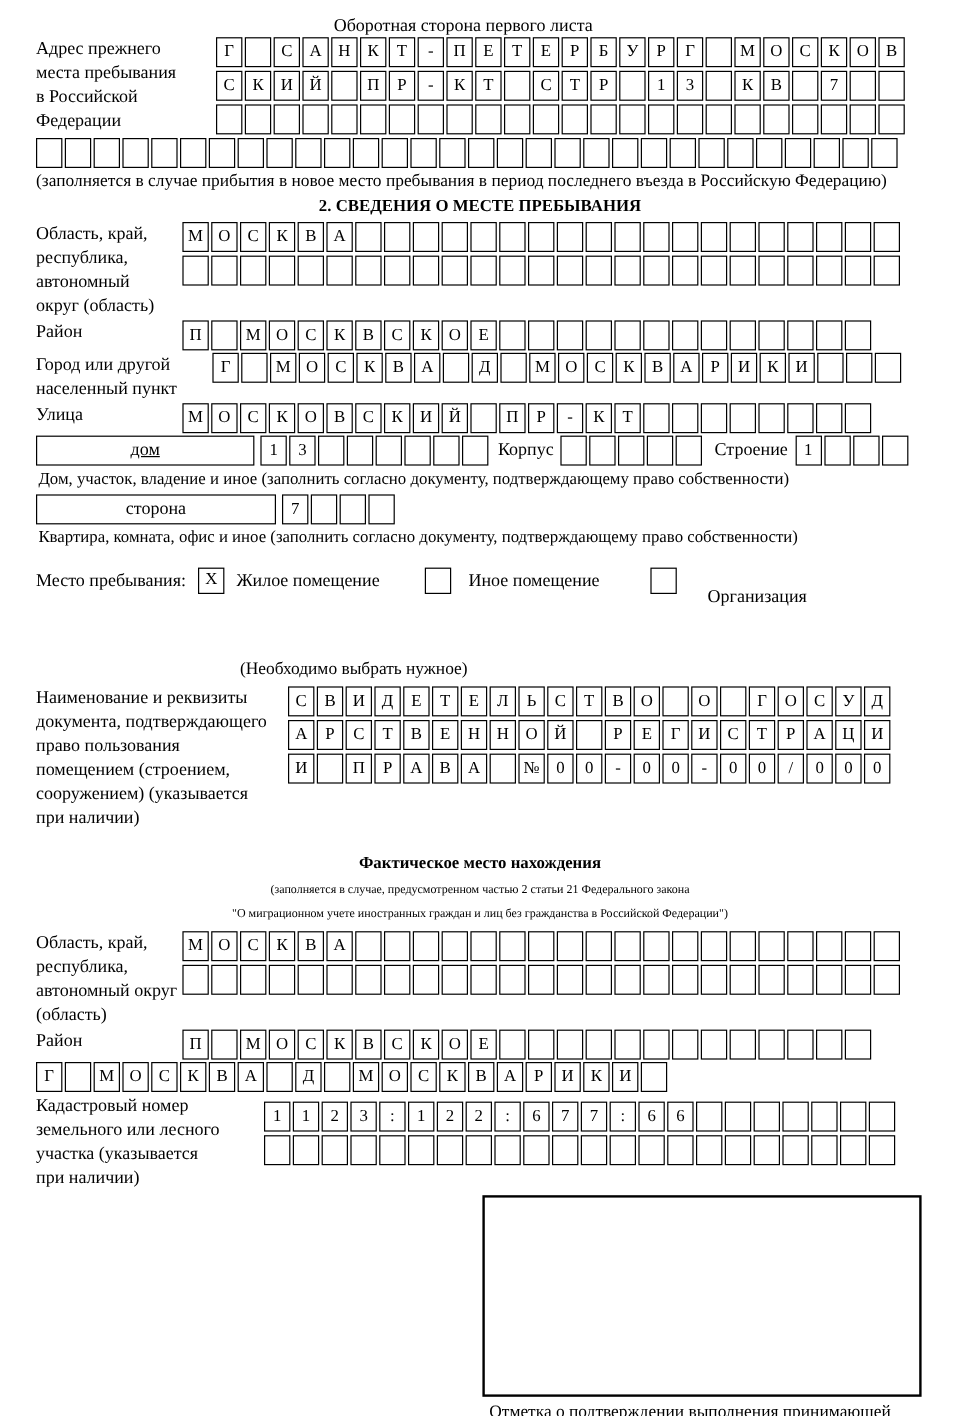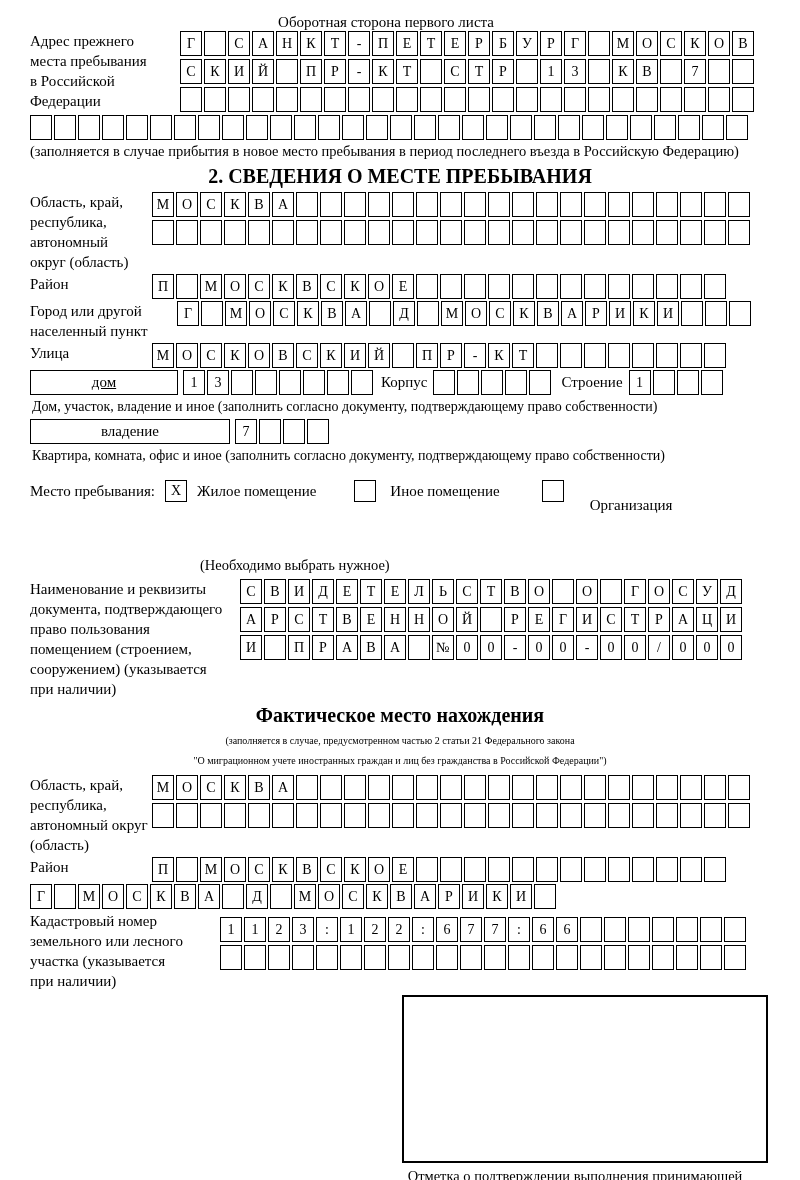--- a/index.html
+++ b/index.html
@@ -19,21 +19,21 @@
   .w190{flex-basis:190px;}
   .rows{display:flex;flex-direction:column;gap:3px;}
   .cells{display:flex;gap:2px;}
   .cell{
     flex:0 0 22px;width:22px;height:25px;box-sizing:border-box;
     border:1.6px solid #000;display:flex;align-items:center;justify-content:center;
     font-size:14px;line-height:1;background:#fff;
   }
   .row-full{margin:3px 0 2px 0;}
   .center-note{font-size:14.5px;line-height:19px;margin-bottom:4px;}
-  .sec-title{text-align:center;font-weight:bold;font-size:20px;margin:2px 0 4px 0;}
+  .sec-title{text-align:center;font-weight:bold;font-size:14px;margin:2px 0 4px 0;}
   .bigbox{height:25px;box-sizing:border-box;border:1.6px solid #000;
     display:flex;align-items:center;justify-content:center;}
   .inline-row{display:flex;align-items:center;margin-bottom:2px;}
   .cap{font-size:14px;line-height:19px;margin:0 0 3px 2px;}
   .chk{flex:0 0 22px;width:22px;height:22px;box-sizing:border-box;border:1.6px solid #000;
     display:flex;align-items:center;justify-content:center;font-size:14px;}
   .hint{margin-left:170px;font-size:14.5px;line-height:19px;margin-bottom:4px;margin-top:42px;}
   .fact-note{text-align:center;font-size:10px;line-height:20px;}
   .stamp-wrap{display:flex;flex-direction:column;align-items:flex-end;margin-top:4px;padding-right:2px;}
   .stamp-box{width:366px;height:168px;box-sizing:border-box;border:2px solid #000;background:#fff;}
@@ -314,21 +314,21 @@
       <div class="cell"></div>
       <div class="cell"></div>
       <div class="cell"></div>
       <div class="cell"></div>
       <div class="cell"></div>
       <div class="cell"></div>
     </div>
 </div>
 
 <div class="inline-row">
-  <div class="bigbox" style="width:148px;text-decoration:underline;">дом</div>
+  <div class="bigbox" style="width:182px;text-decoration:underline;">дом</div>
   <div class="cells" style="margin-left:5px;">
       <div class="cell">1</div>
       <div class="cell">3</div>
       <div class="cell"></div>
       <div class="cell"></div>
       <div class="cell"></div>
       <div class="cell"></div>
       <div class="cell"></div>
       <div class="cell"></div>
     </div>
@@ -344,21 +344,21 @@
   <div class="cells">
       <div class="cell">1</div>
       <div class="cell"></div>
       <div class="cell"></div>
       <div class="cell"></div>
     </div>
 </div>
 <div class="cap">Дом, участок, владение и иное (заполнить согласно документу, подтверждающему право собственности)</div>
 
 <div class="inline-row">
-  <div class="bigbox" style="width:200px;">владение</div>
+  <div class="bigbox" style="width:200px;">сторона</div>
   <div class="cells" style="margin-left:5px;">
       <div class="cell">7</div>
       <div class="cell"></div>
       <div class="cell"></div>
       <div class="cell"></div>
     </div>
 </div>
 <div class="cap">Квартира, комната, офис и иное (заполнить согласно документу, подтверждающему право собственности)</div>
 
 <div class="inline-row">
@@ -445,21 +445,21 @@
         <div class="cell">0</div>
         <div class="cell">0</div>
         <div class="cell">/</div>
         <div class="cell">0</div>
         <div class="cell">0</div>
         <div class="cell">0</div>
       </div>
   </div>
 </div>
 
-<div class="sec-title" style="margin-top:5px;">Фактическое место нахождения</div>
+<div class="sec-title" style="margin-top:20px;">Фактическое место нахождения</div>
 <div class="fact-note">(заполняется в случае, предусмотренном частью 2 статьи 21 Федерального закона</div>
 <div class="fact-note" style="margin-bottom:4px;">"О миграционном учете иностранных граждан и лиц без гражданства в Российской Федерации")</div>
 
 <div class="field">
   <div class="flabel w122">Область, край,
 республика,
 автономный округ
 (область)</div>
   <div class="rows">
     <div class="cells">

